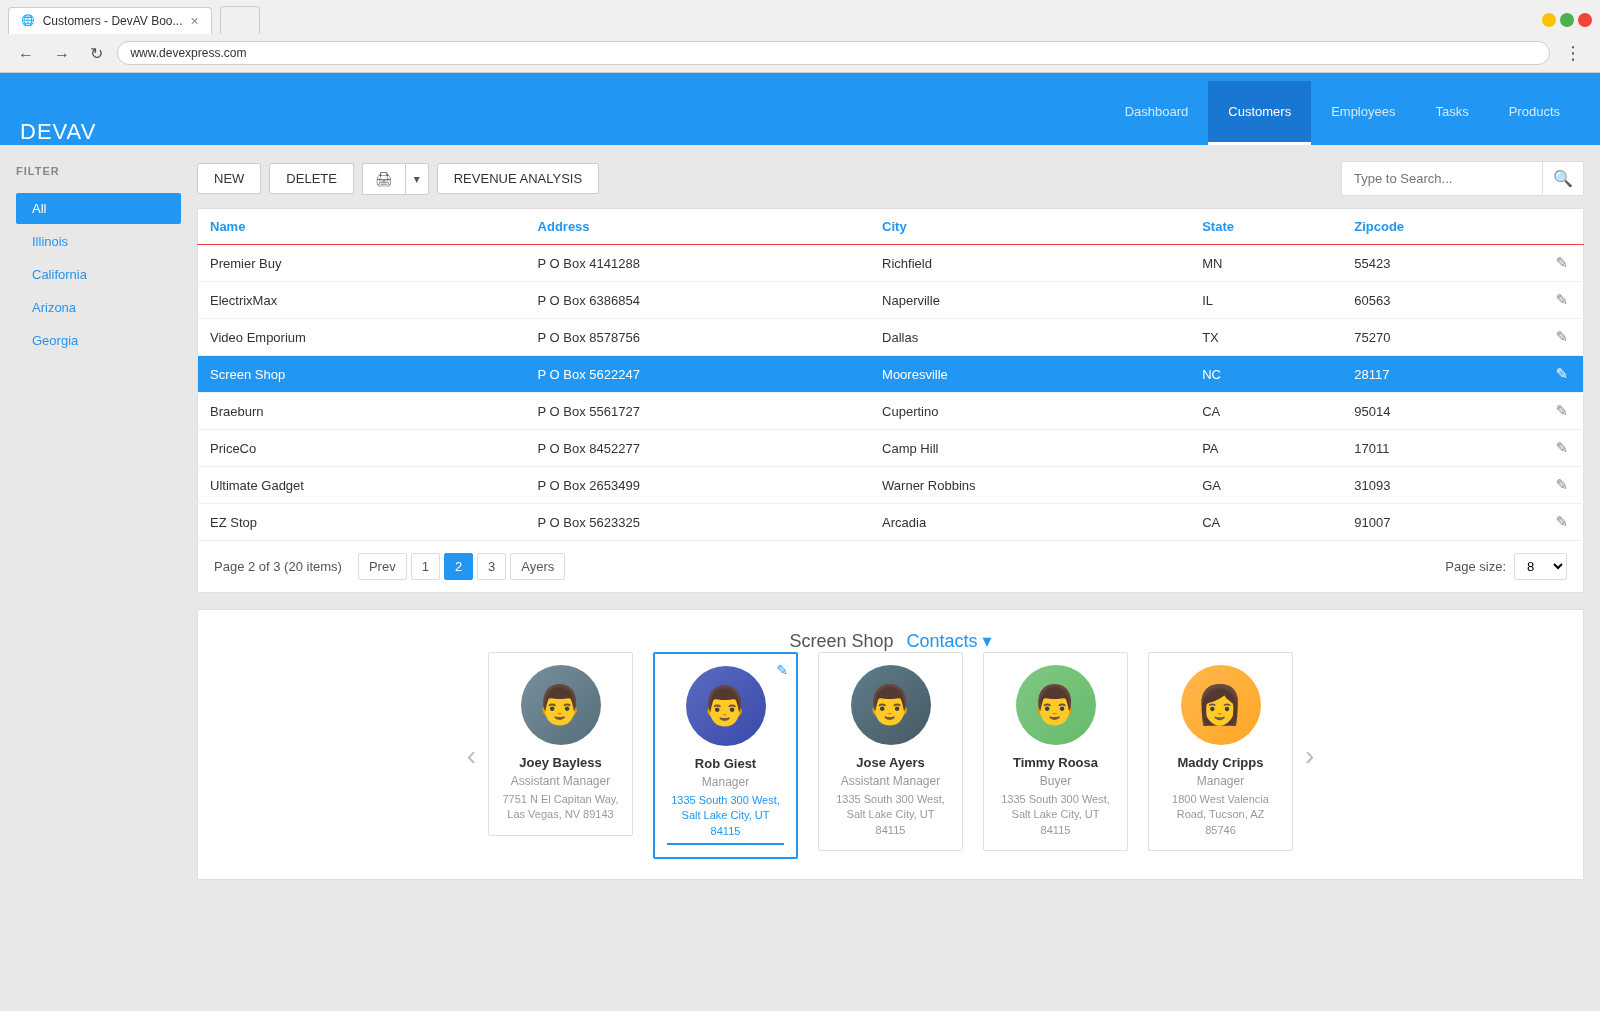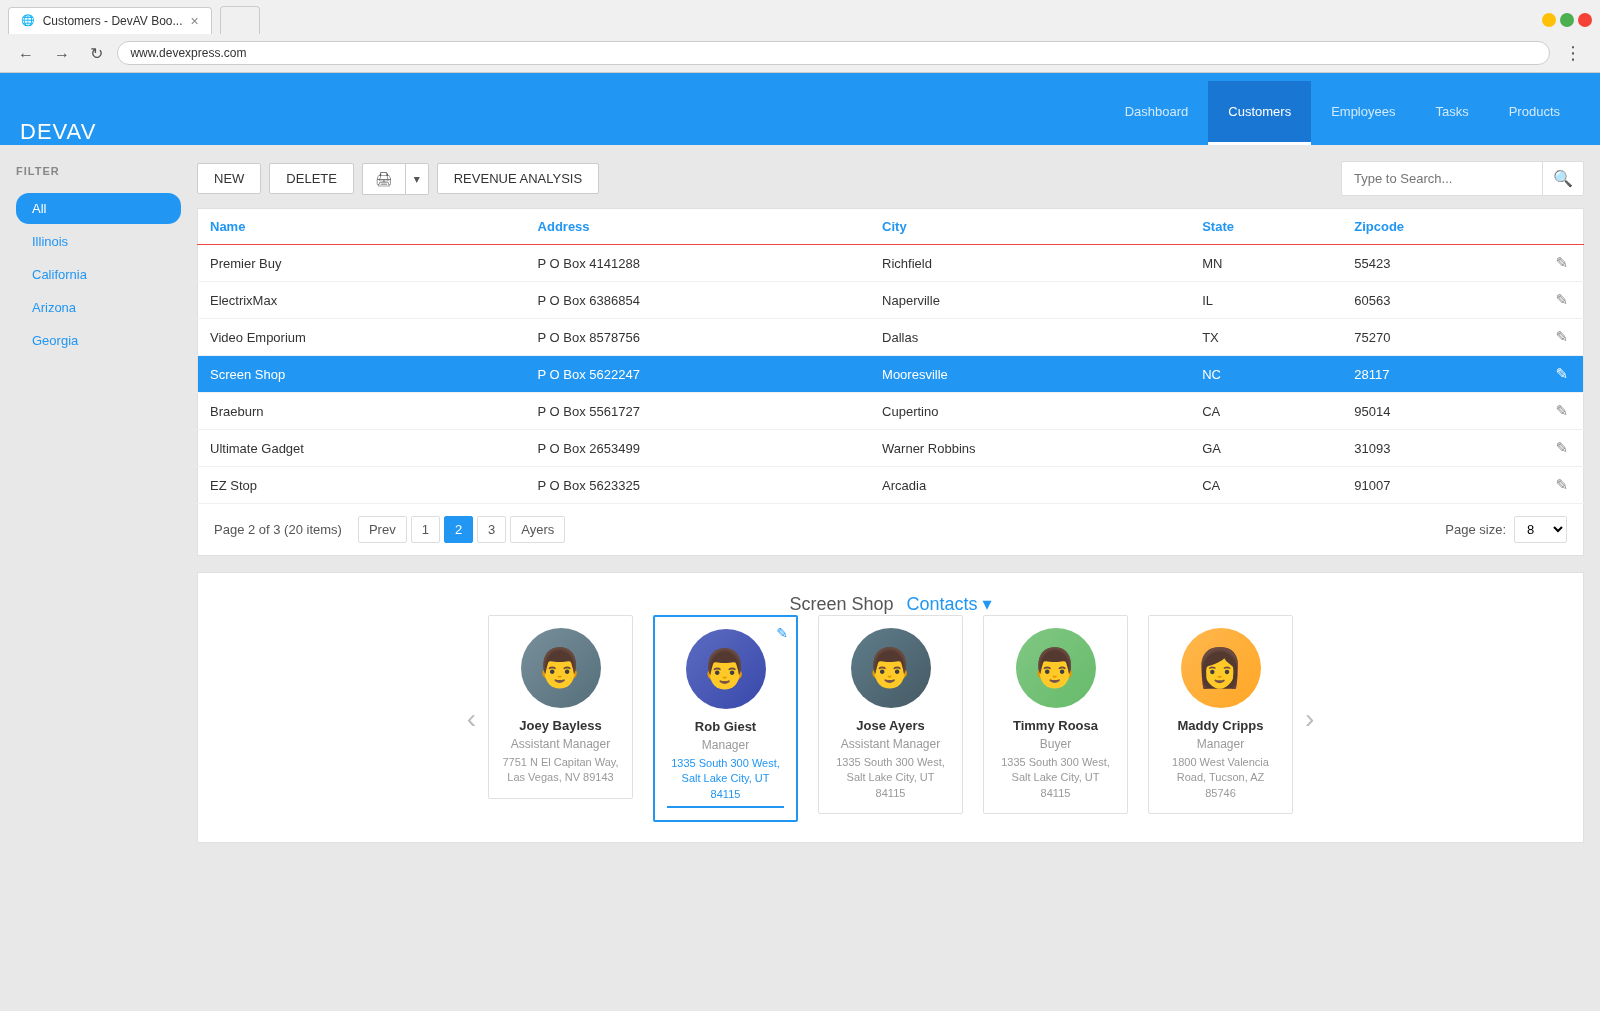--- a/index.html
+++ b/index.html
@@ -30,21 +30,21 @@
     .nav-link { color: rgba(255,255,255,0.8); padding: 0 20px; cursor: pointer; display: flex; align-items: center; font-size: 13px; border-bottom: 3px solid transparent; }
     .nav-link.active { background: #1976d2; color: #fff; border-bottom: 3px solid #fff; }
 
     
     .main-content { display: flex; padding: 16px; gap: 16px; min-height: calc(1011px - 64px - 62px); }
 
     
     .sidebar { width: 165px; flex-shrink: 0; }
     .sidebar-title { font-size: 11px; font-weight: 700; color: #888; letter-spacing: 1px; margin-bottom: 12px; padding: 4px 0; }
     .sidebar-item { display: block; padding: 8px 16px; cursor: pointer; color: #2196f3; border-radius: 2px; font-size: 13px; margin-bottom: 2px; }
-    .sidebar-item.active { background: #2196f3; color: #fff; border-radius: 13px; }
+    .sidebar-item.active { background: #2196f3; color: #fff; border-radius: 2px; }
 
     
     .content-area { flex: 1; }
     .toolbar { display: flex; align-items: center; gap: 8px; margin-bottom: 12px; }
     .btn { padding: 7px 16px; border: 1px solid #ccc; background: #fff; cursor: pointer; font-size: 13px; border-radius: 2px; color: #333; }
     .btn-print { padding: 7px 12px; border: 1px solid #ccc; background: #fff; cursor: pointer; font-size: 14px; border-radius: 2px 0 0 2px; color: #555; border-right: none; }
     .btn-dropdown { padding: 7px 8px; border: 1px solid #ccc; background: #fff; cursor: pointer; font-size: 12px; border-radius: 0 2px 2px 0; color: #555; }
     .btn-revenue { padding: 7px 16px; border: 1px solid #ccc; background: #fff; cursor: pointer; font-size: 13px; border-radius: 2px; color: #333; }
     .search-area { margin-left: auto; display: flex; align-items: center; border: 1px solid #ddd; border-radius: 2px; background: #fff; }
     .search-input { border: none; outline: none; padding: 7px 12px; font-size: 13px; color: #be185d; width: 200px; background: transparent; }
@@ -203,20 +203,28 @@
   </tr>
           <tr>
     <td>Braeburn</td>
     <td>P O Box 5561727</td>
     <td>Cupertino</td>
     <td>CA</td>
     <td>95014</td>
     <td><button class="edit-btn">✎</button></td>
   </tr>
           <tr>
+    <td>PriceCo</td>
+    <td>P O Box 8452277</td>
+    <td>Camp Hill</td>
+    <td>PA</td>
+    <td>17011</td>
+    <td><button class="edit-btn">✎</button></td>
+  </tr>
+          <tr>
     <td>Ultimate Gadget</td>
     <td>P O Box 2653499</td>
     <td>Warner Robbins</td>
     <td>GA</td>
     <td>31093</td>
     <td><button class="edit-btn">✎</button></td>
   </tr>
           <tr>
     <td>EZ Stop</td>
     <td>P O Box 5623325</td>

